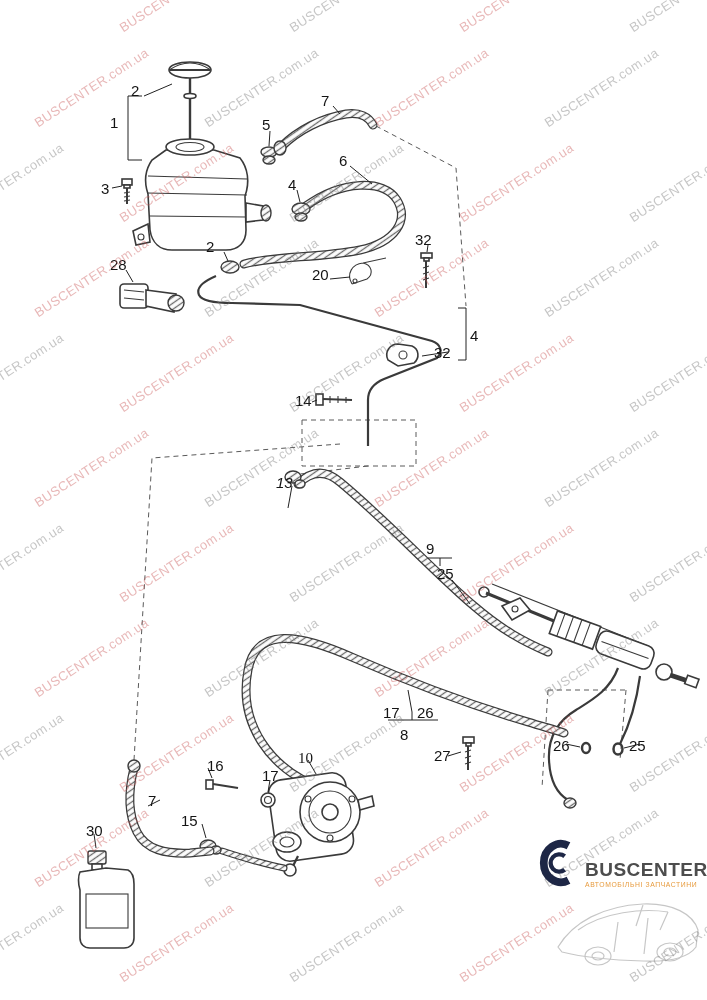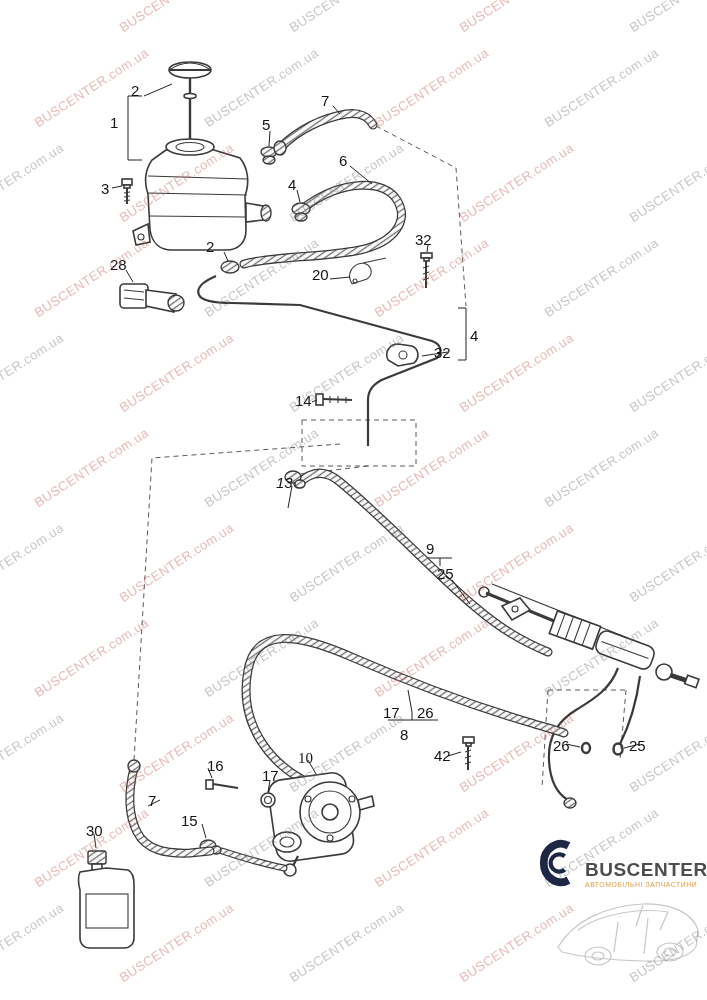--- a/index.html
+++ b/index.html
@@ -259,21 +259,21 @@
       <div class="callout" style="left: 415px; top: 231px;">32</div>
       <div class="callout" style="left: 470px; top: 327px;">4</div>
       <div class="callout" style="left: 434px; top: 344px;">32</div>
       <div class="callout" style="left: 295px; top: 392px;">14</div>
       <div class="callout" style="left: 276px; top: 474px; font-style: italic;">13</div>
       <div class="callout" style="left: 426px; top: 540px;">9</div>
       <div class="callout" style="left: 437px; top: 565px;">25</div>
       <div class="callout" style="left: 383px; top: 704px;">17</div>
       <div class="callout" style="left: 417px; top: 704px;">26</div>
       <div class="callout" style="left: 400px; top: 726px;">8</div>
-      <div class="callout" style="left: 434px; top: 747px;">42</div>
+      <div class="callout" style="left: 434px; top: 747px;">27</div>
       <div class="callout" style="left: 553px; top: 737px;">26</div>
       <div class="callout" style="left: 629px; top: 737px;">25</div>
       <div class="callout" style="left: 207px; top: 757px;">16</div>
       <div class="callout" style="left: 262px; top: 767px;">17</div>
       <div class="callout" style="left: 298px; top: 750px; font-family: Liberation Serif, serif;">10</div>
       <div class="callout" style="left: 181px; top: 812px;">15</div>
       <div class="callout" style="left: 86px; top: 822px;">30</div>
       <div class="callout" style="left: 148px; top: 792px;">7</div>
     </div>
 

